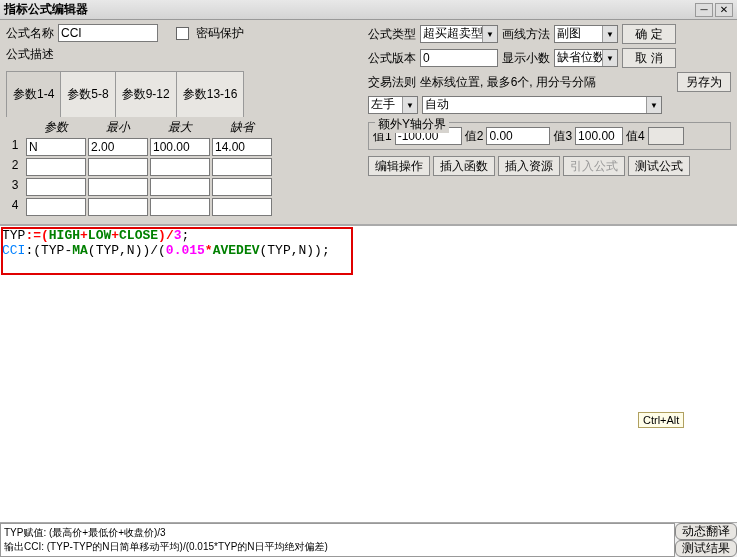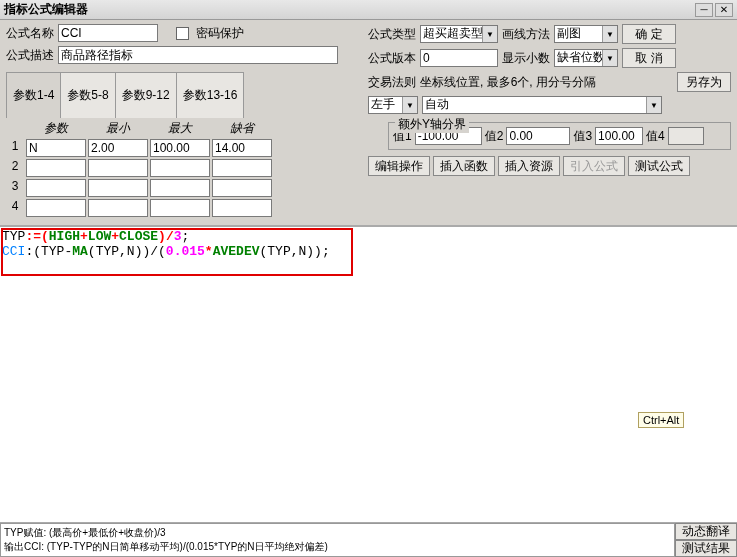--- a/index.html
+++ b/index.html
@@ -20,36 +20,36 @@
 .leftcol { display: flex; flex-direction: column; }
 .rightcol { display: flex; flex-direction: column; }
 .maintop { display: flex; gap: 6px; }
 .tabs { display: flex; }
 .tab { border: 1px solid #999; border-bottom: none; background: #e8e6e2; padding: 14px 6px; margin-right: -1px; cursor: pointer; text-align: center; }
 .tab.active { background: #d6d3ce; }
 .paramgrid { display: grid; grid-template-columns: 18px 60px 60px 60px 60px; gap: 2px; margin-top: 2px; }
 .paramgrid .hdr { text-align: center; font-style: italic; }
 .paramgrid .rownum { text-align: center; }
 .paramgrid input { width: 100%; }
-.fieldset { border: 1px solid #999; padding: 4px; margin-top: 4px; position: relative; margin-left: 20px; }
+.fieldset { border: 1px solid #999; padding: 4px; margin-top: 4px; position: relative; }
 .fieldset .legend { position: absolute; top: -7px; left: 6px; background: #d6d3ce; padding: 0 3px; }
 .btnrow { display: flex; gap: 3px; margin-top: 6px; }
 .codearea { background: #fff; height: 298px; position: relative; font-family: "Courier New", monospace; font-size: 13px; padding: 2px; border-top: 1px solid #aaa; }
 .redbox { position: absolute; left: 1px; top: 1px; width: 352px; height: 48px; border: 2px solid #e00000; pointer-events: none; }
 .codeline { white-space: pre; line-height: 15px; }
 .kw { color: #0080ff; }
 .num { color: #ff00ff; font-weight: bold; }
 .fn { color: #008000; font-weight: bold; }
 .op { color: #ff0000; font-weight: bold; }
 .sym { color: #000; }
 .floatlbl { position: absolute; left: 638px; top: 412px; background: #fffde8; border: 1px solid #b0a060; padding: 1px 4px; font-size: 11px; }
 .bottom { position: absolute; left: 0; bottom: 0; width: 100%; display: flex; border-top: 1px solid #aaa; background: #eee; }
 .status { flex: 1; background: #fff; border: 1px solid #999; padding: 2px 3px; font-size: 10px; line-height: 14px; height: 34px; overflow: hidden; }
 .sidebtns { display: flex; flex-direction: column; }
-.sidebtns .btn { height: 17px; min-width: 54px; }
+.sidebtns .btn { height: 17px; min-width: 54px; border-radius: 6px; }
 .yaxisrow { display: flex; align-items: center; gap: 3px; }
 </style>
 </head>
 <body>
 
 <div class="titlebar">
   <span class="title">指标公式编辑器</span>
   <span class="winbtn">─</span>
   <span class="winbtn">✕</span>
 </div>
@@ -59,21 +59,20 @@
   <div class="leftcol" style="width:356px;">
     <div class="row">
       <span class="lbl">公式名称</span>
       <input class="txt" style="width: 100px;" value="CCI">
       <span style="width:10px"></span>
       <span class="checkbox"></span>
       <span>密码保护</span>
     </div>
     <div class="row">
       <span class="lbl">公式描述</span>
-      <input class="txt" style="width: 280px;" value="商品路径指标">
     </div>
     <div class="tabs" style="margin-top:4px">
       <span class="tab active">参数1-4</span>
       <span class="tab">参数5-8</span>
       <span class="tab">参数9-12</span>
       <span class="tab">参数13-16</span>
     </div>
     <div class="paramgrid">
       <span></span>
       <span class="hdr">参数</span>

